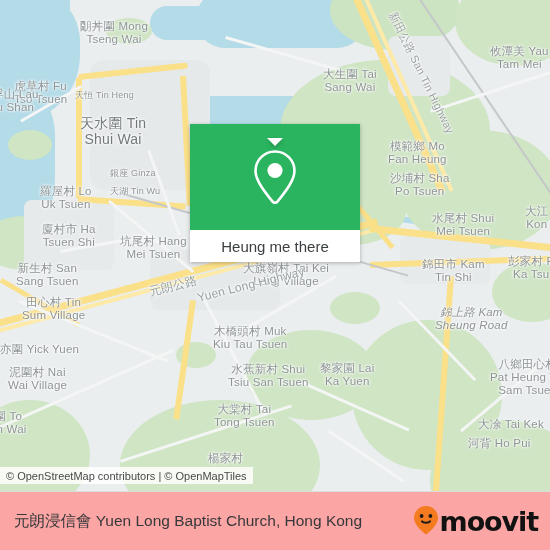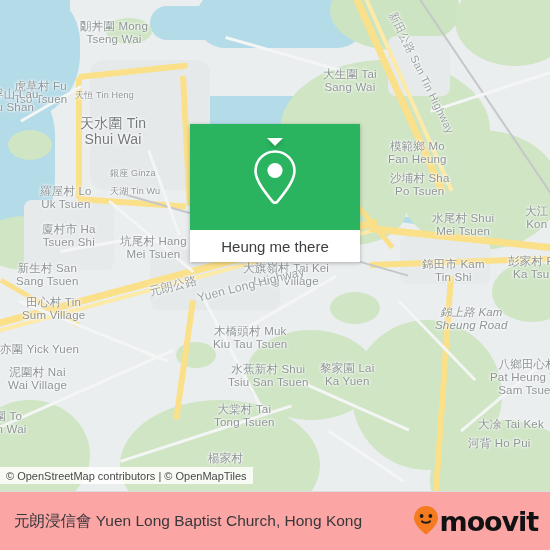--- a/index.html
+++ b/index.html
@@ -215,20 +215,22 @@
         <div class="lbl mid" style="left: 213px; top: 325px;">木橋頭村 Muk
 Kiu Tau Tsuen</div>
         <div class="lbl mid" style="left: 228px; top: 363px;">水蕉新村 Shui
 Tsiu San Tsuen</div>
         <div class="lbl mid" style="left: 320px; top: 362px;">黎家園 Lai
 Ka Yuen</div>
         <div class="lbl mid" style="left: 214px; top: 403px;">大棠村 Tai
 Tong Tsuen</div>
         <div class="lbl mid" style="left: 208px; top: 452px;">楊家村</div>
         <div class="lbl road" style="left: 398px; top: 10px; transform: rotate(64deg); transform-origin: 0px 0px;">新田公路 San Tin Highway</div>
+        <div class="lbl mid" style="left: 490px; top: 45px;">攸潭美 Yau
+Tam Mei</div>
         <div class="lbl mid" style="left: 388px; top: 140px;">模範鄉 Mo
 Fan Heung</div>
         <div class="lbl mid" style="left: 390px; top: 172px;">沙埔村 Sha
 Po Tsuen</div>
         <div class="lbl mid" style="left: 432px; top: 212px;">水尾村 Shui
 Mei Tsuen</div>
         <div class="lbl mid" style="left: 525px; top: 205px;">大江
 Kon</div>
         <div class="lbl mid" style="left: 422px; top: 258px;">錦田市 Kam
 Tin Shi</div>

